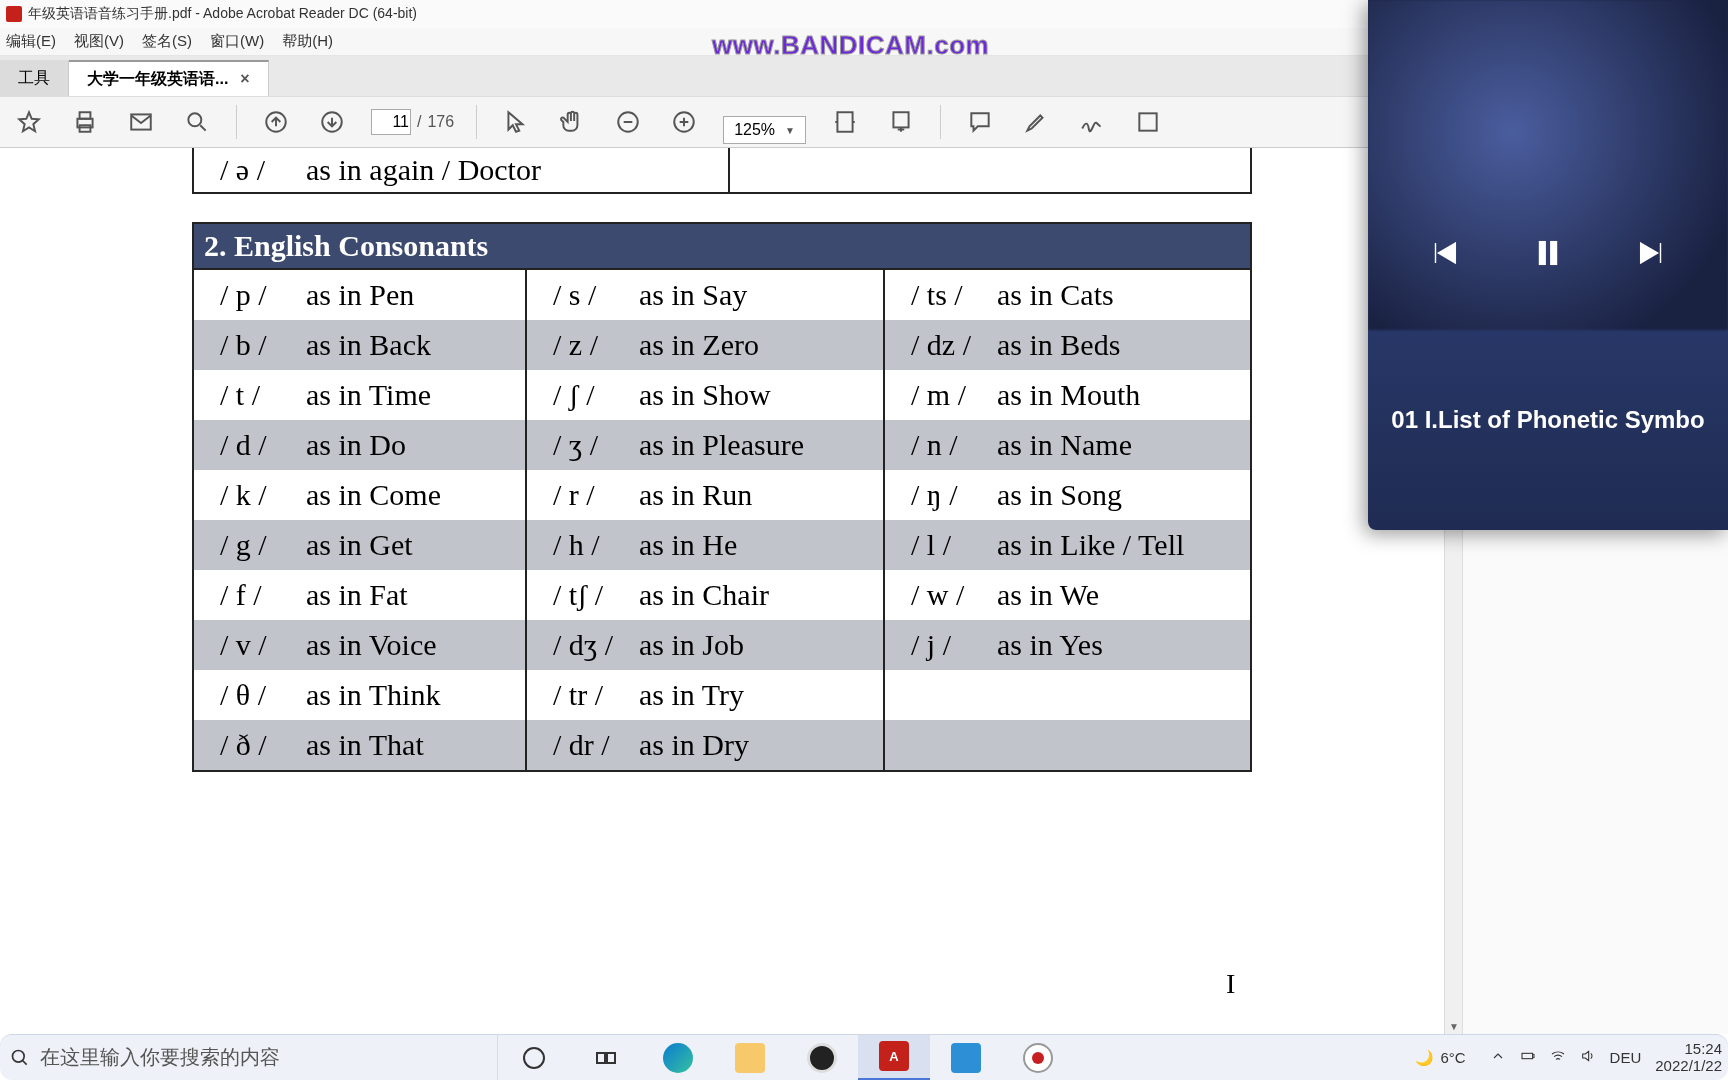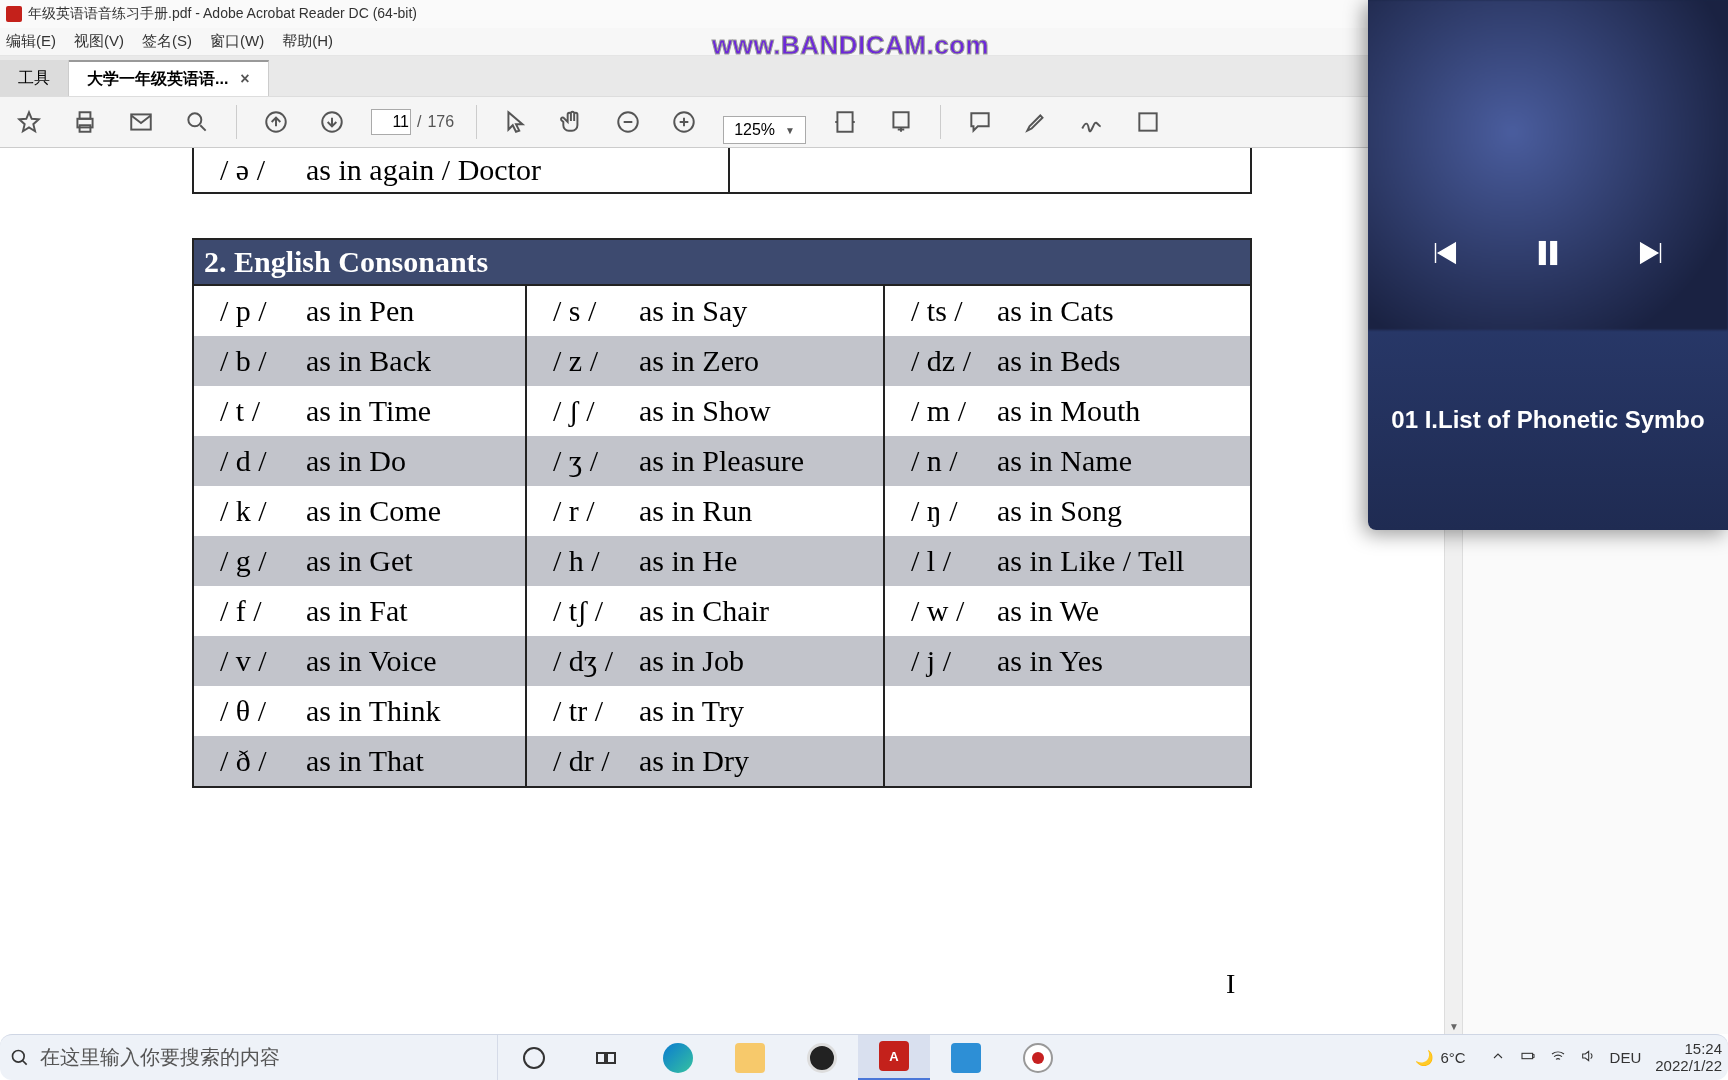--- a/index.html
+++ b/index.html
@@ -43,21 +43,21 @@
   .rp-promo { margin-top: 28px; font-size: 17px; color: #333; text-align: center; line-height: 1.5; }
   .rp-cta { margin: 26px auto 0; width: 200px; height: 44px; border-radius: 22px; background: #1e6af0; color: #fff; display: flex; align-items: center; justify-content: center; font-size: 18px; }
   .rp-more { position: absolute; top: 0; left: 46px; width: 218px; height: 24px; border-radius: 0 0 20px 20px; background: #2b6df0; color: #fff; font-size: 16px; display: flex; align-items: center; justify-content: center; padding-top:2px; }
 
   
   .page { position: absolute; left: 192px; top: 0; width: 1060px; }
   .row-top { display: flex; border: 2px solid #222; border-top: none; height: 46px; font-family: "Times New Roman", serif; font-size: 30px; }
   .row-top .c1 { width: 536px; display: flex; align-items: center; border-right: 2px solid #222; }
   .row-top .sym { width: 112px; padding-left: 26px; }
   .row-top .c2 { flex: 1; }
-  .section-title { margin-top: 44px; height: 46px; background: #3d4a6f; color: #fff; font-family: "Times New Roman", serif; font-weight: bold; font-size: 30px; display: flex; align-items: center; padding-left: 10px; border: 2px solid #222; border-bottom: none; }
+  .section-title { margin-top: 28px; height: 46px; background: #3d4a6f; color: #fff; font-family: "Times New Roman", serif; font-weight: bold; font-size: 30px; display: flex; align-items: center; padding-left: 10px; border: 2px solid #222; border-bottom: none; }
   .cons-table { border: 2px solid #222; font-family: "Times New Roman", serif; font-size: 30px; }
   .cons-row { display: flex; height: 50px; }
   .cons-row.shade { background: #c2c4cb; }
   .cons-cell { display: flex; align-items: center; border-right: 2px solid #222; }
   .cons-cell:last-child { border-right: none; align-items: center; }
   .cc1 { width: 333px; }
   .cc2 { width: 358px; }
   .cc3 { flex: 1; }
   .sym2 { width: 112px; padding-left: 26px; }
 

